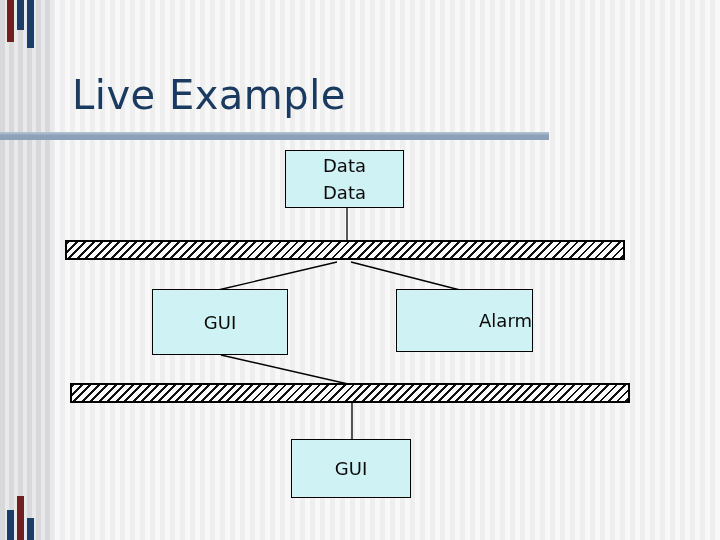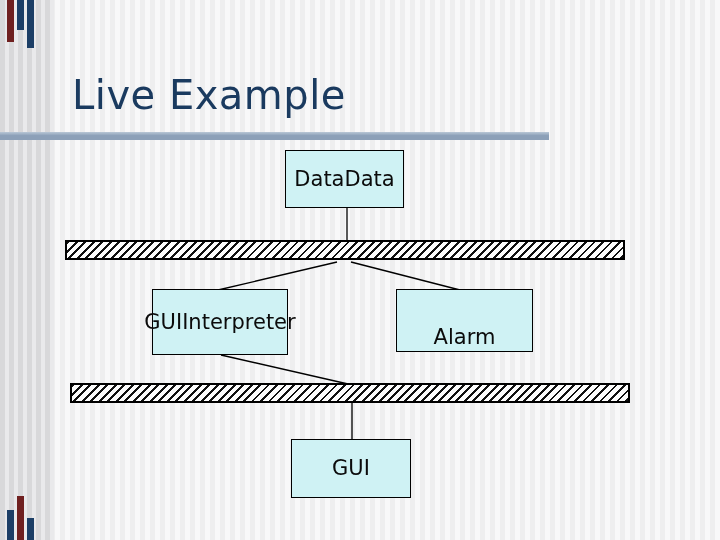--- a/index.html
+++ b/index.html
@@ -24,22 +24,22 @@
   .title{
     position:absolute;left:72px;top:72px;
     font-size:40px;color:#1a3a5f;letter-spacing:0.5px;white-space:nowrap;
   }
   .title-rule{
     position:absolute;left:0;top:132px;width:549px;height:8px;
     background:linear-gradient(#b9c7d6 0%,#8ca0b8 45%,#8ca0b8 100%);
   }
   .box{
     position:absolute;background:#cff2f4;border:1px solid #000;
-    display:flex;flex-direction:row;align-items:center;justify-content:center;
-    font-size:21px;line-height:27px;color:#0b0b0b;text-align:center;
+    display:flex;flex-direction:column;align-items:center;justify-content:center;
+    font-size:18px;line-height:27px;color:#0b0b0b;text-align:center;
     box-sizing:border-box;
   }
   .box-data-store{left:285px;top:150px;width:119px;height:58px;}
   .box-gui-interpreter{left:152px;top:289px;width:136px;height:66px;}
   .box-alarm{left:396px;top:289px;width:137px;height:63px;align-items:flex-end;}
   .box-gui{left:291px;top:439px;width:120px;height:59px;}
   .hatch-bar{
     position:absolute;height:20px;box-sizing:border-box;border:2px solid #000;
     background:repeating-linear-gradient(135deg,#111 0 2px,#fdfdfd 2px 6px);
   }
@@ -76,21 +76,20 @@
   <div class="hatch-bar hatch-bar-1"></div>
   <div class="hatch-bar hatch-bar-2"></div>
 
   <div class="box box-data-store">
     <span>Data</span>
     <span>Data</span>
   </div>
 
   <div class="box box-gui-interpreter">
     <span>GUI</span>
-    <span>Interpreter</span>
   </div>
 
   <div class="box box-alarm">
     <span>Alarm</span>
   </div>
 
   <div class="box box-gui">
     <span>GUI</span>
   </div>
 

